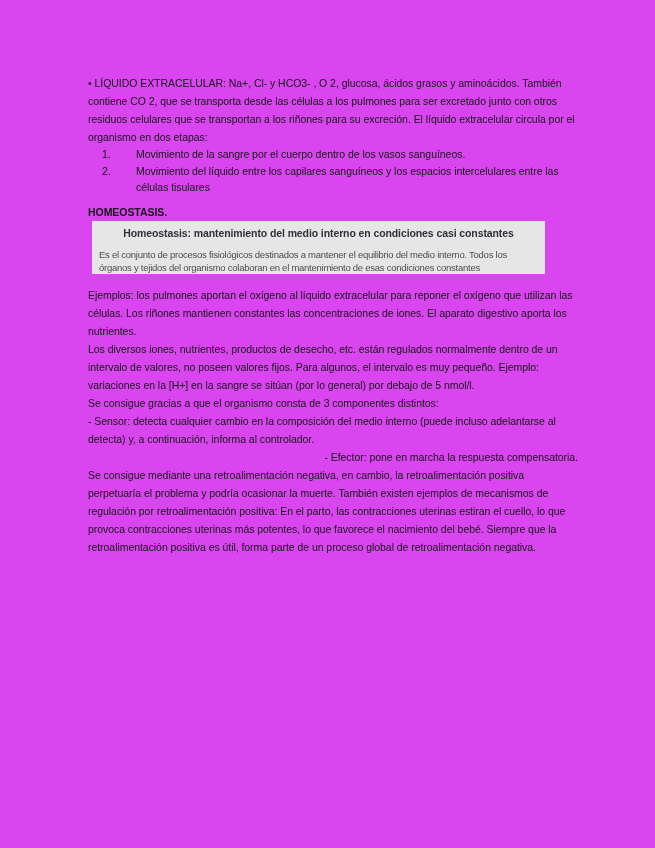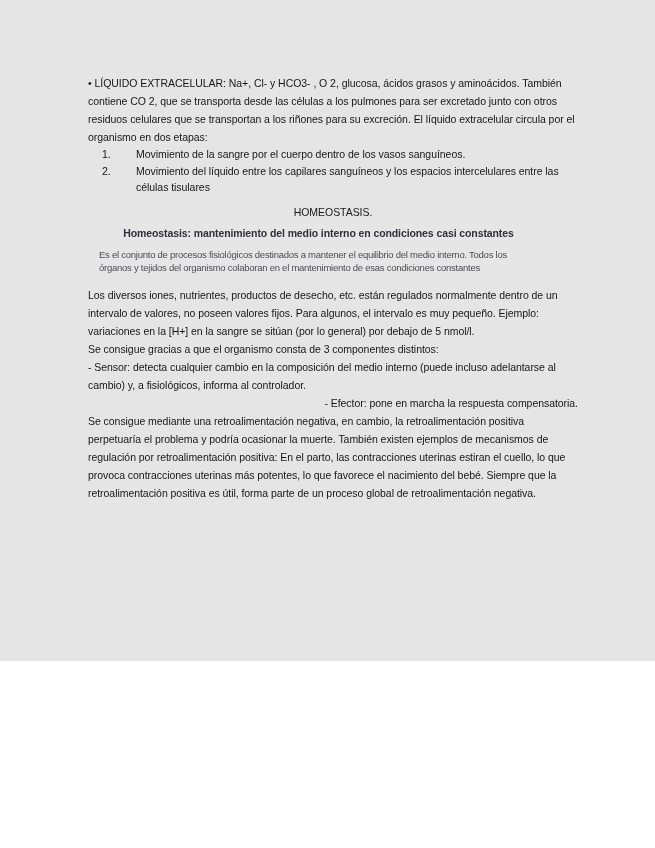--- a/index.html
+++ b/index.html
@@ -3,22 +3,22 @@
 <meta charset="utf-8">
 <style>
   html, body {
     margin: 0;
     padding: 0;
     background: #ffffff;
   }
   .page {
     position: relative;
     width: 655px;
-    height: 661px;
-    background: #e5e5e5;
+    height: 848px;
+    background: #d946ef;
     overflow: hidden;
   }
   .content {
     position: absolute;
     left: 88px;
     top: 74px;
     width: 490px;
     font-family: "Liberation Sans", "DejaVu Sans", sans-serif;
     font-size: 10.5px;
     line-height: 18px;
@@ -26,33 +26,32 @@
     color: #161616;
   }
   .content p { margin: 0; }
 
   .p-extra       { margin-bottom: 6px; }
   .numlist       { list-style: none; margin: 0 0 8px 0; padding: 0 0 0 14px; }
   .list-row      { display: flex; line-height: 16px; margin: 0 0 1px 0; }
   .list-num      { flex: none; width: 18px; }
   .list-text     { flex: 1; padding-left: 16px; }
   .p-intra       { margin-bottom: 20px; }
-  .heading       { font-weight: normal; margin-bottom: 5px; text-align: center; }
+  .heading       { font-weight: bold; margin-bottom: 5px; }
   .p-termino     { margin-bottom: 3px; }
 
   .callout {
     box-sizing: border-box;
     margin: 0 0 12px 4px;
     width: 453px;
     height: 53px;
     background: #e6e6e6;
     padding: 5px 7px 0 7px;
     overflow: hidden;
     filter: blur(0.35px);
-    border-radius: 9px;
   }
   .callout-title {
     font-weight: bold;
     text-align: center;
     font-size: 10.5px;
     line-height: 13px;
     letter-spacing: -0.1px;
     color: #30303a;
     margin: 1px 0 6px 0;
   }
@@ -95,26 +94,27 @@
 
     <p class="heading">HOMEOSTASIS.</p>
 
 
     <div class="callout">
       <div class="callout-title">Homeostasis: mantenimiento del medio interno en condiciones casi constantes</div>
       <div class="callout-body">Es el conjunto de procesos fisiológicos destinados a mantener el equilibrio del medio interno. Todos los
 órganos y tejidos del organismo colaboran en el mantenimiento de esas condiciones constantes</div>
     </div>
 
+    <p class="p-ejemplos">Ejemplos: los pulmones aportan el oxígeno al líquido extracelular para reponer el oxígeno que utilizan las células. Los riñones mantienen constantes las concentraciones de iones. El aparato digestivo aporta los nutrientes.</p>
 
     <p class="p-iones">Los diversos iones, nutrientes, productos de desecho, etc. están regulados normalmente dentro de un intervalo de valores, no poseen valores fijos. Para algunos, el intervalo es muy pequeño. Ejemplo: variaciones en la [H+] en la sangre se sitúan (por lo general) por debajo de 5 nmol/l.</p>
 
     <p class="p-componentes">Se consigue gracias a que el organismo consta de 3 componentes distintos:</p>
 
-    <p class="p-sensor">- Sensor: detecta cualquier cambio en la composición del medio interno (puede incluso adelantarse al cambio) y, a fisiológicos, informa al controlador.</p>
+    <p class="p-sensor">- Sensor: detecta cualquier cambio en la composición del medio interno (puede incluso adelantarse al detecta) y, a continuación, informa al controlador.</p>
 
 
     <p class="p-efector">- Efector: pone en marcha la respuesta compensatoria.</p>
 
     <p class="p-retro">Se consigue mediante una retroalimentación negativa, en cambio, la retroalimentación positiva perpetuaría el problema y podría ocasionar la muerte. También existen ejemplos de mecanismos de regulación por retroalimentación positiva: En el parto, las contracciones uterinas estiran el cuello, lo que provoca contracciones uterinas más potentes, lo que favorece el nacimiento del bebé. Siempre que la retroalimentación positiva es útil, forma parte de un proceso global de retroalimentación negativa.</p>
 
   </div>
 </div>
 
 </body></html>

